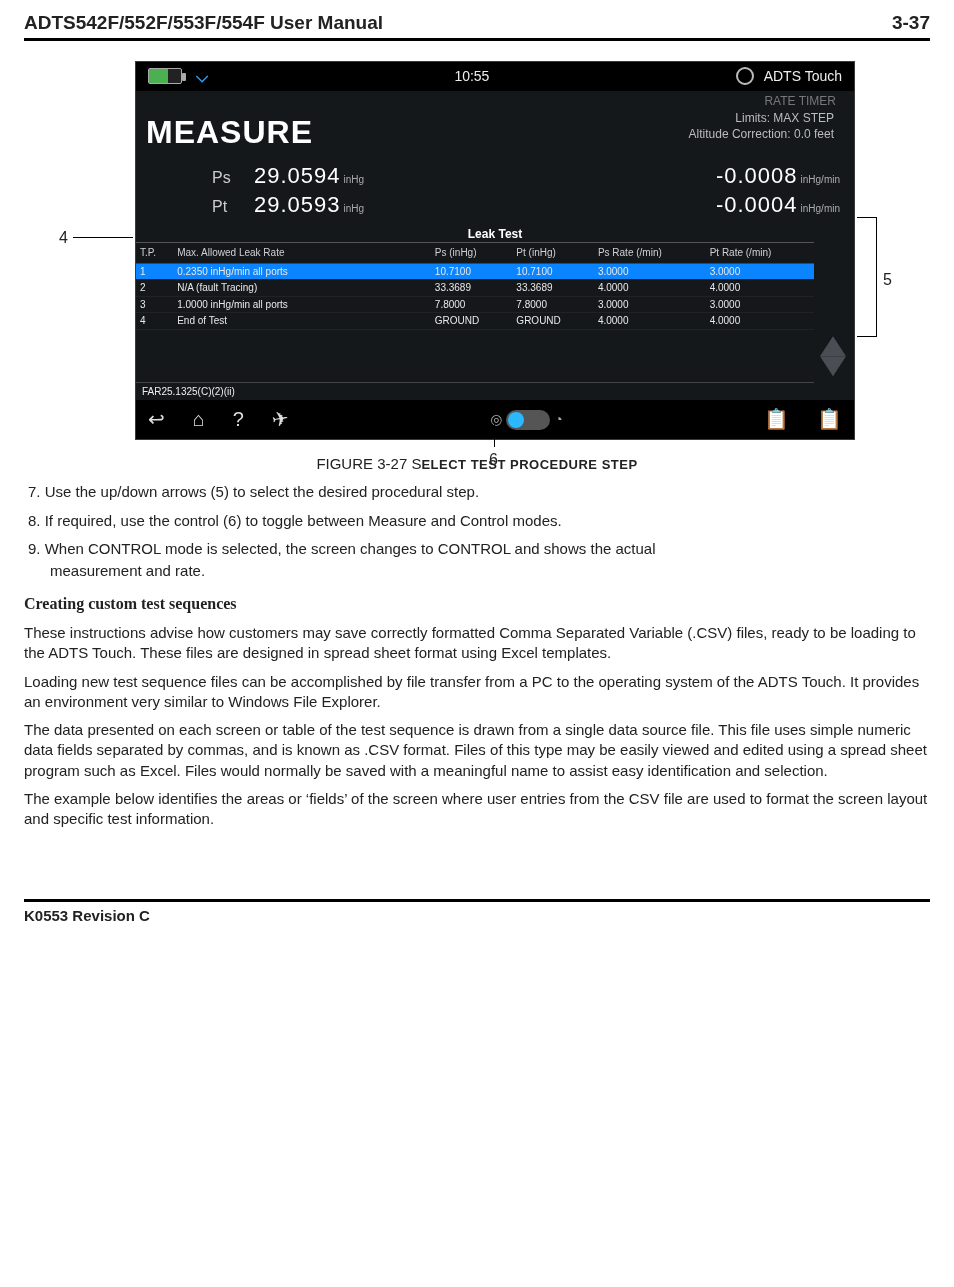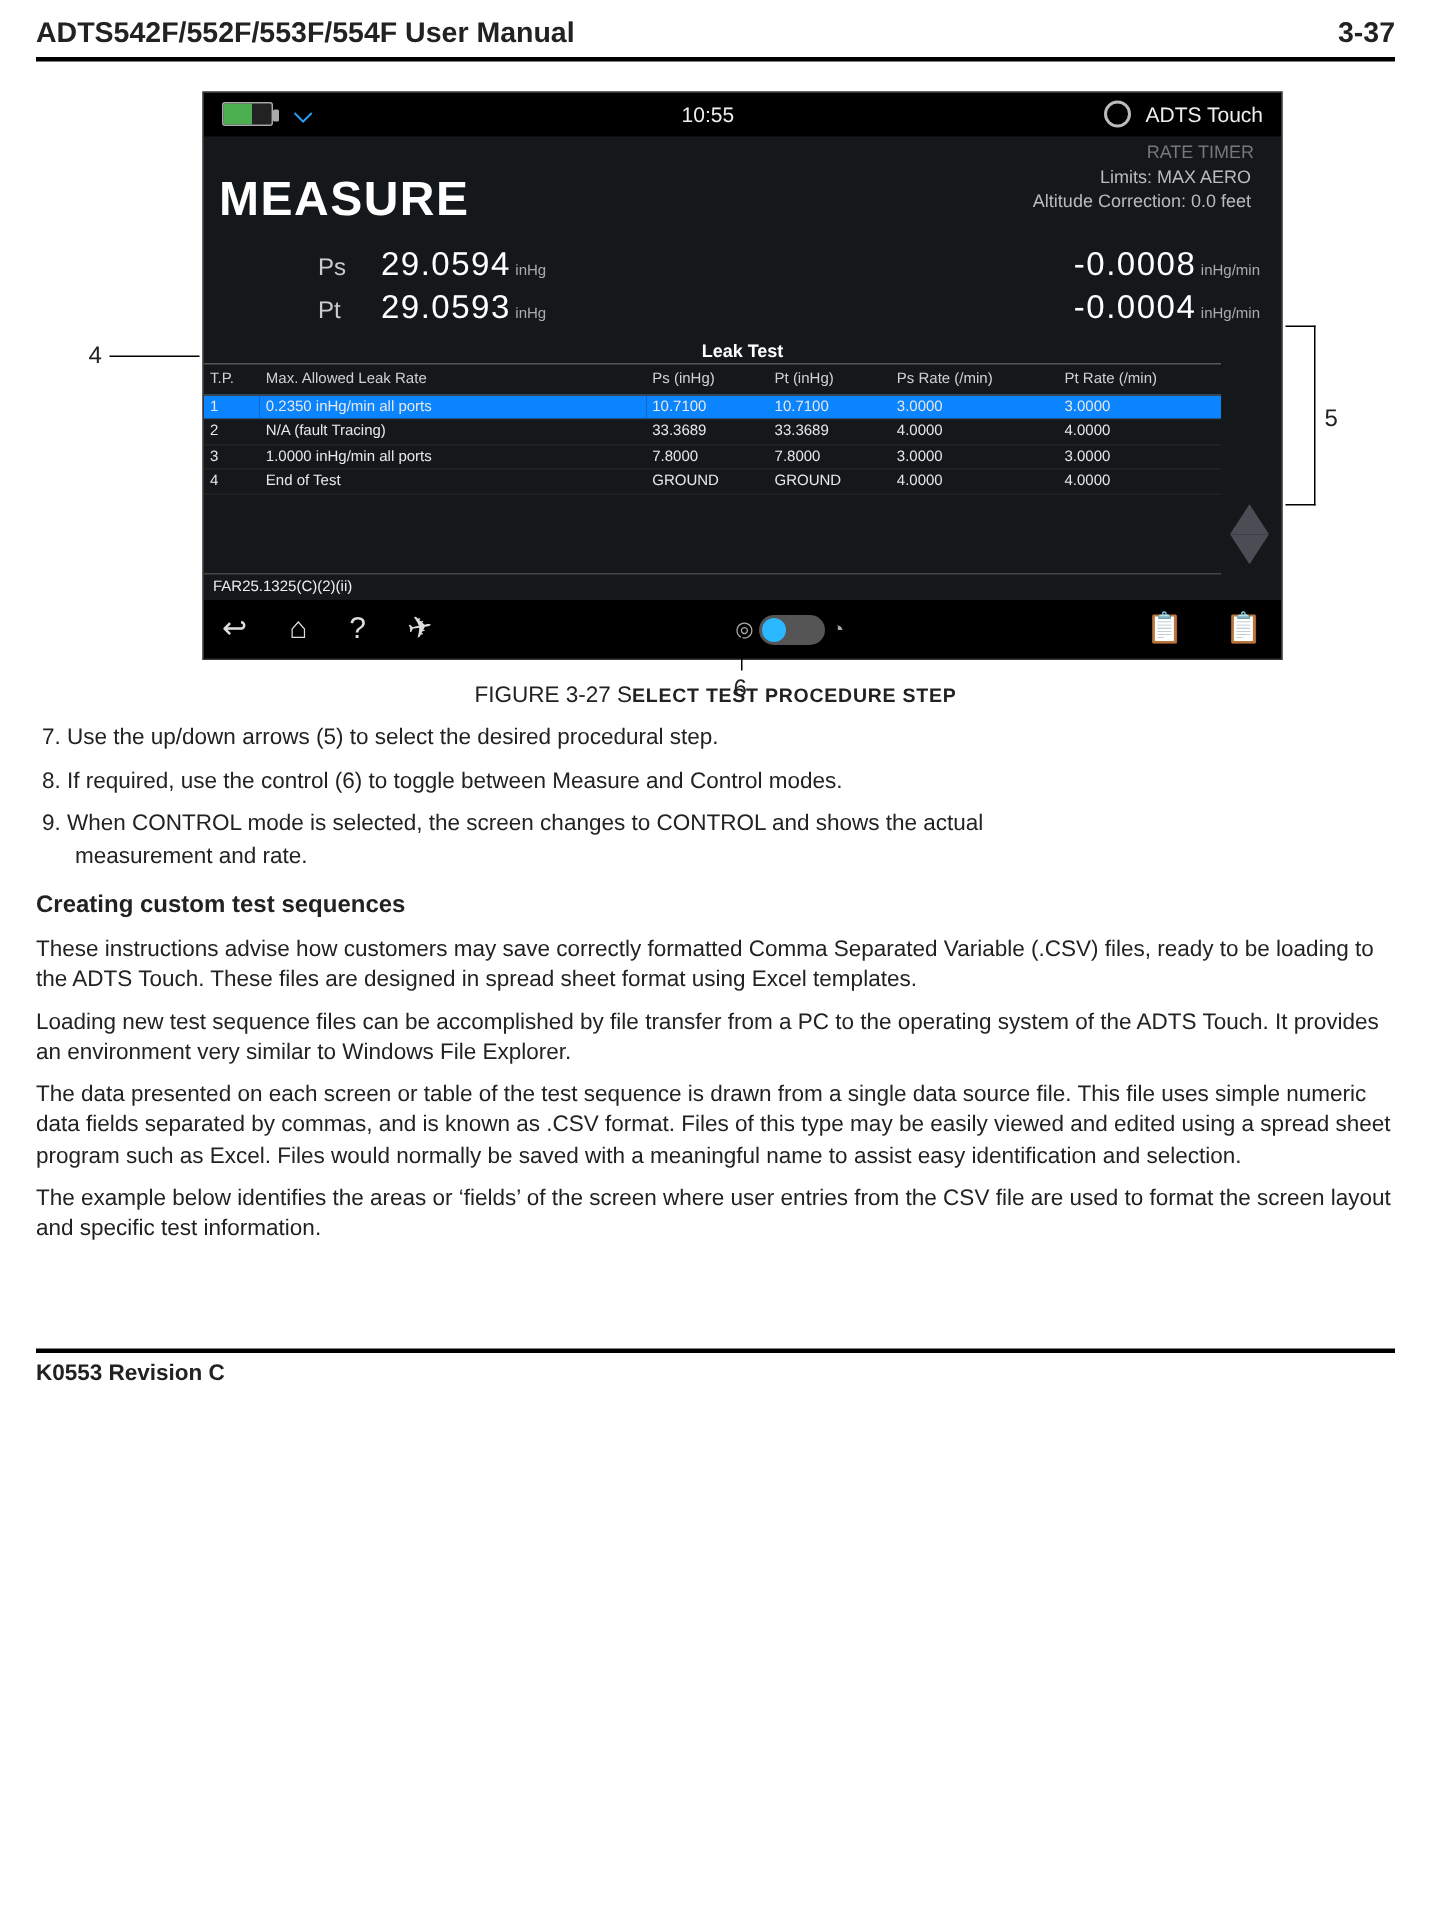--- a/index.html
+++ b/index.html
@@ -101,21 +101,21 @@
     text-align: center;
     margin: 14px 0 6px 0;
     font-size: 15px;
   }
   .fig-caption b { font-weight: normal; font-variant: normal;}
   .fig-caption .sc { font-variant: small-caps; text-transform: uppercase; font-size:13px; letter-spacing:0.5px; font-weight:bold;}
 
   p { margin: 8px 0; }
   .step { margin: 8px 0 8px 4px;}
   .step-indent { margin-left: 26px;}
-  h4.sub { font-size: 16px; font-weight: bold; margin: 12px 0 6px 0;}
+  h4.sub { font-size: 16px; font-weight: bold; margin: 12px 0 6px 0; font-family: Liberation Serif, serif;}
   .page-footer {
     border-top: 3px solid #000;
     margin-top: 70px;
     padding-top: 4px;
     font-weight: bold;
     font-size: 15px;
   }
 </style>
 </head>
 <body>
@@ -145,21 +145,21 @@
         <span class="ge-logo"></span>
         <span>ADTS Touch</span>
       </div>
     </div>
 
     <div class="rate-timer">RATE TIMER</div>
 
     <div class="measure-block">
       <div class="measure-label">MEASURE</div>
       <div class="limits-block">
-        <div>Limits: MAX AERO</div>
+        <div>Limits: MAX STEP</div>
         <div>Altitude Correction: 0.0 feet</div>
       </div>
     </div>
 
     <div class="readings">
       <div class="reading-row">
         <span class="ch-label">Ps</span>
         <span><span class="big-val">29.0594</span><span class="unit-sm">inHg</span></span>
         <span style="margin-left:auto;"><span class="big-val">-0.0008</span><span class="unit-sm">inHg/min</span></span>
       </div>

